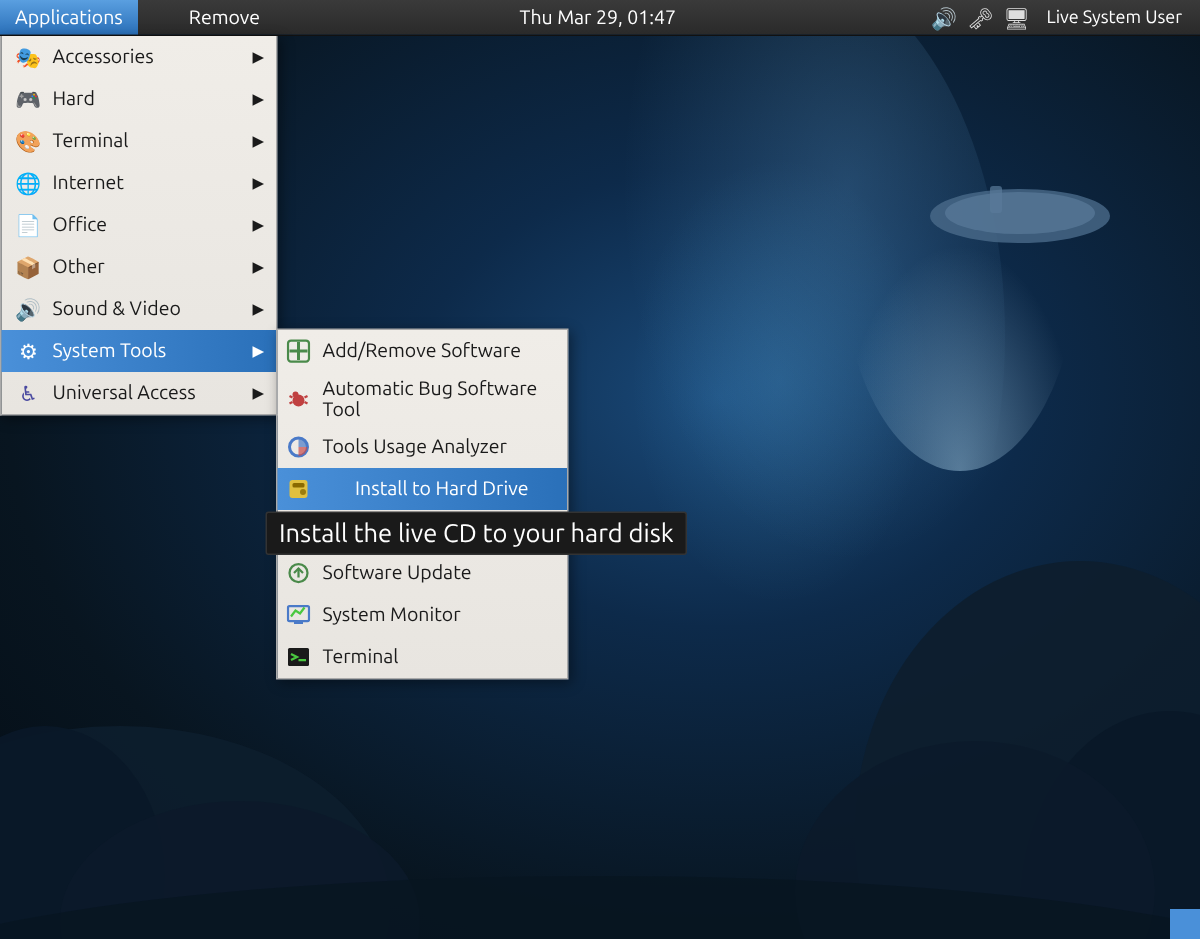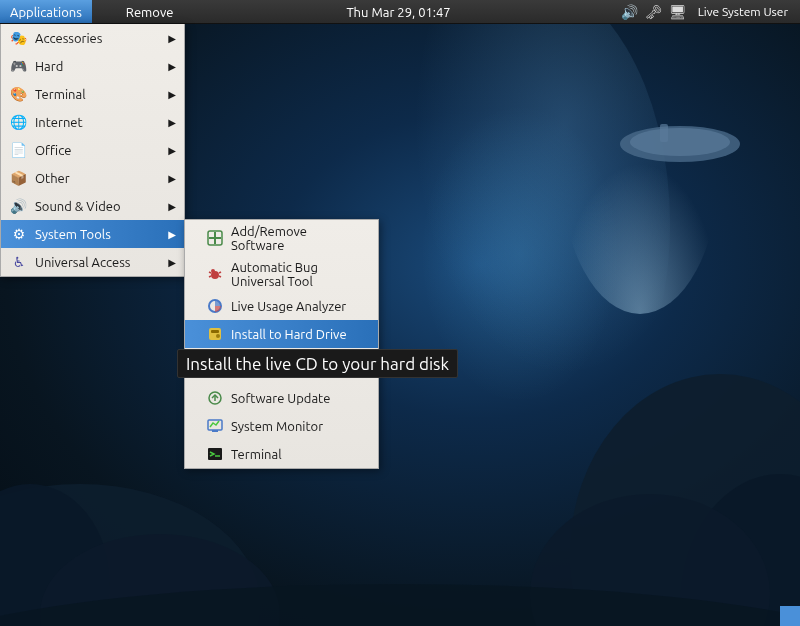--- a/index.html
+++ b/index.html
@@ -168,30 +168,31 @@
       background: linear-gradient(to bottom, #f0ede8 0%, #e8e5e0 100%);
       border: 1px solid #aaa;
       box-shadow: 2px 2px 8px rgba(0,0,0,0.4);
       min-width: 195px;
       z-index: 300;
     }
 
     .submenu-item {
       display: flex;
       align-items: center;
-      padding: 4px 20px;
+      padding: 4px 4px;
       cursor: pointer;
       color: #1a1a1a;
       font-size: 13px;
       position: relative;
     }
 
     .submenu-item:hover, .submenu-item.highlighted {
       background: linear-gradient(to right, #4a90d9, #2a70b9);
       color: #fff;
+      text-align: center;
     }
 
     .submenu-item .item-icon {
       width: 20px;
       height: 20px;
       margin-right: 6px;
       display: flex;
       align-items: center;
       justify-content: center;
       font-size: 13px;
@@ -361,32 +362,32 @@
           <span class="item-icon">
             <svg width="16" height="16" viewBox="0 0 16 16">
                 <circle cx="8" cy="9" r="4" fill="#c04040"></circle>
                 <circle cx="6" cy="5" r="2" fill="#c04040"></circle>
                 <line x1="4" y1="7" x2="2" y2="6" stroke="#c04040" stroke-width="1.5"></line>
                 <line x1="12" y1="7" x2="14" y2="6" stroke="#c04040" stroke-width="1.5"></line>
                 <line x1="4" y1="10" x2="2" y2="11" stroke="#c04040" stroke-width="1.5"></line>
                 <line x1="12" y1="10" x2="14" y2="11" stroke="#c04040" stroke-width="1.5"></line>
               </svg>
           </span>
-          <span class="item-label">Automatic Bug Universal Tool</span>
+          <span class="item-label">Automatic Bug Software Tool</span>
         </div>
 
         <div class="submenu-item">
           <span class="item-icon">
             <svg width="16" height="16" viewBox="0 0 16 16">
                 <circle cx="8" cy="8" r="6" fill="none" stroke="#4a7ac8" stroke-width="2"></circle>
                 <path d="M8 8 L8 2 A6 6 0 0 1 14 8 Z" fill="#4a7ac8" opacity="0.7"></path>
                 <path d="M8 8 L14 8 A6 6 0 0 1 8 14 Z" fill="#c84a4a" opacity="0.7"></path>
               </svg>
           </span>
-          <span class="item-label">Live Usage Analyzer</span>
+          <span class="item-label">Tools Usage Analyzer</span>
         </div>
 
         <div class="submenu-item highlighted" style="position:relative;">
           <span class="item-icon">
             <svg width="16" height="16" viewBox="0 0 16 16">
                 <rect x="2" y="2" width="12" height="12" rx="2" fill="#e0c040"></rect>
                 <rect x="4" y="4" width="8" height="3" rx="1" fill="#8a6a00"></rect>
                 <circle cx="11" cy="10" r="2" fill="#8a6a00" opacity="0.8"></circle>
               </svg>
           </span>

